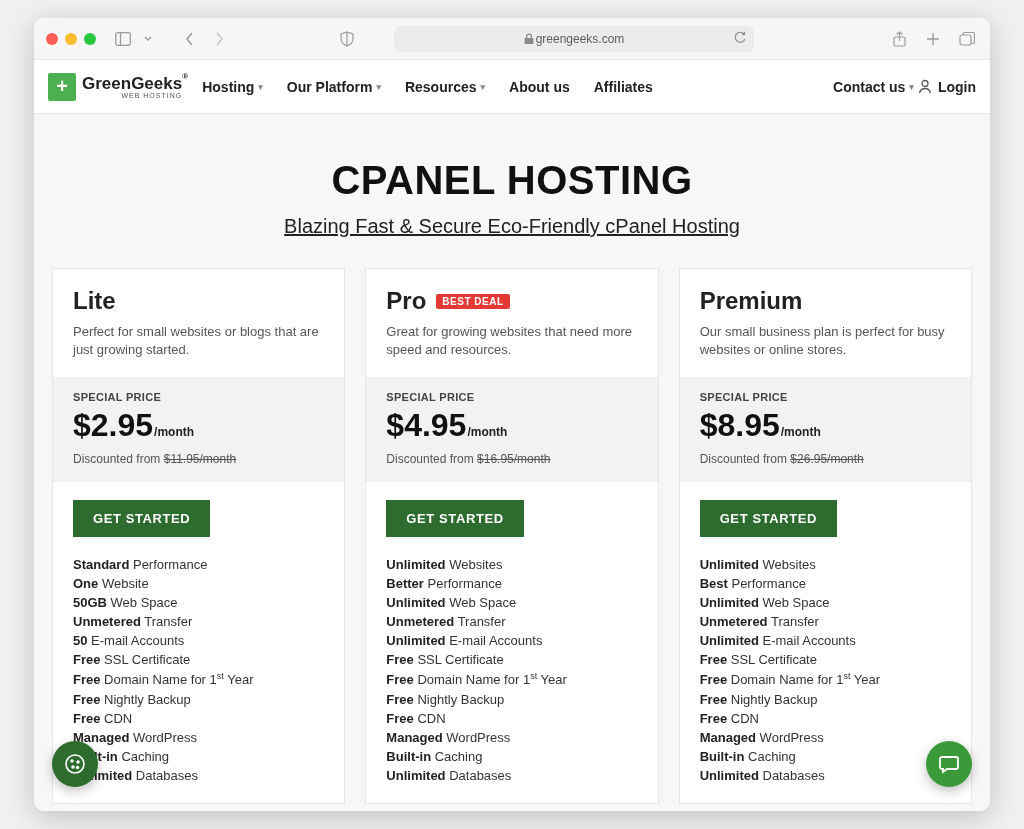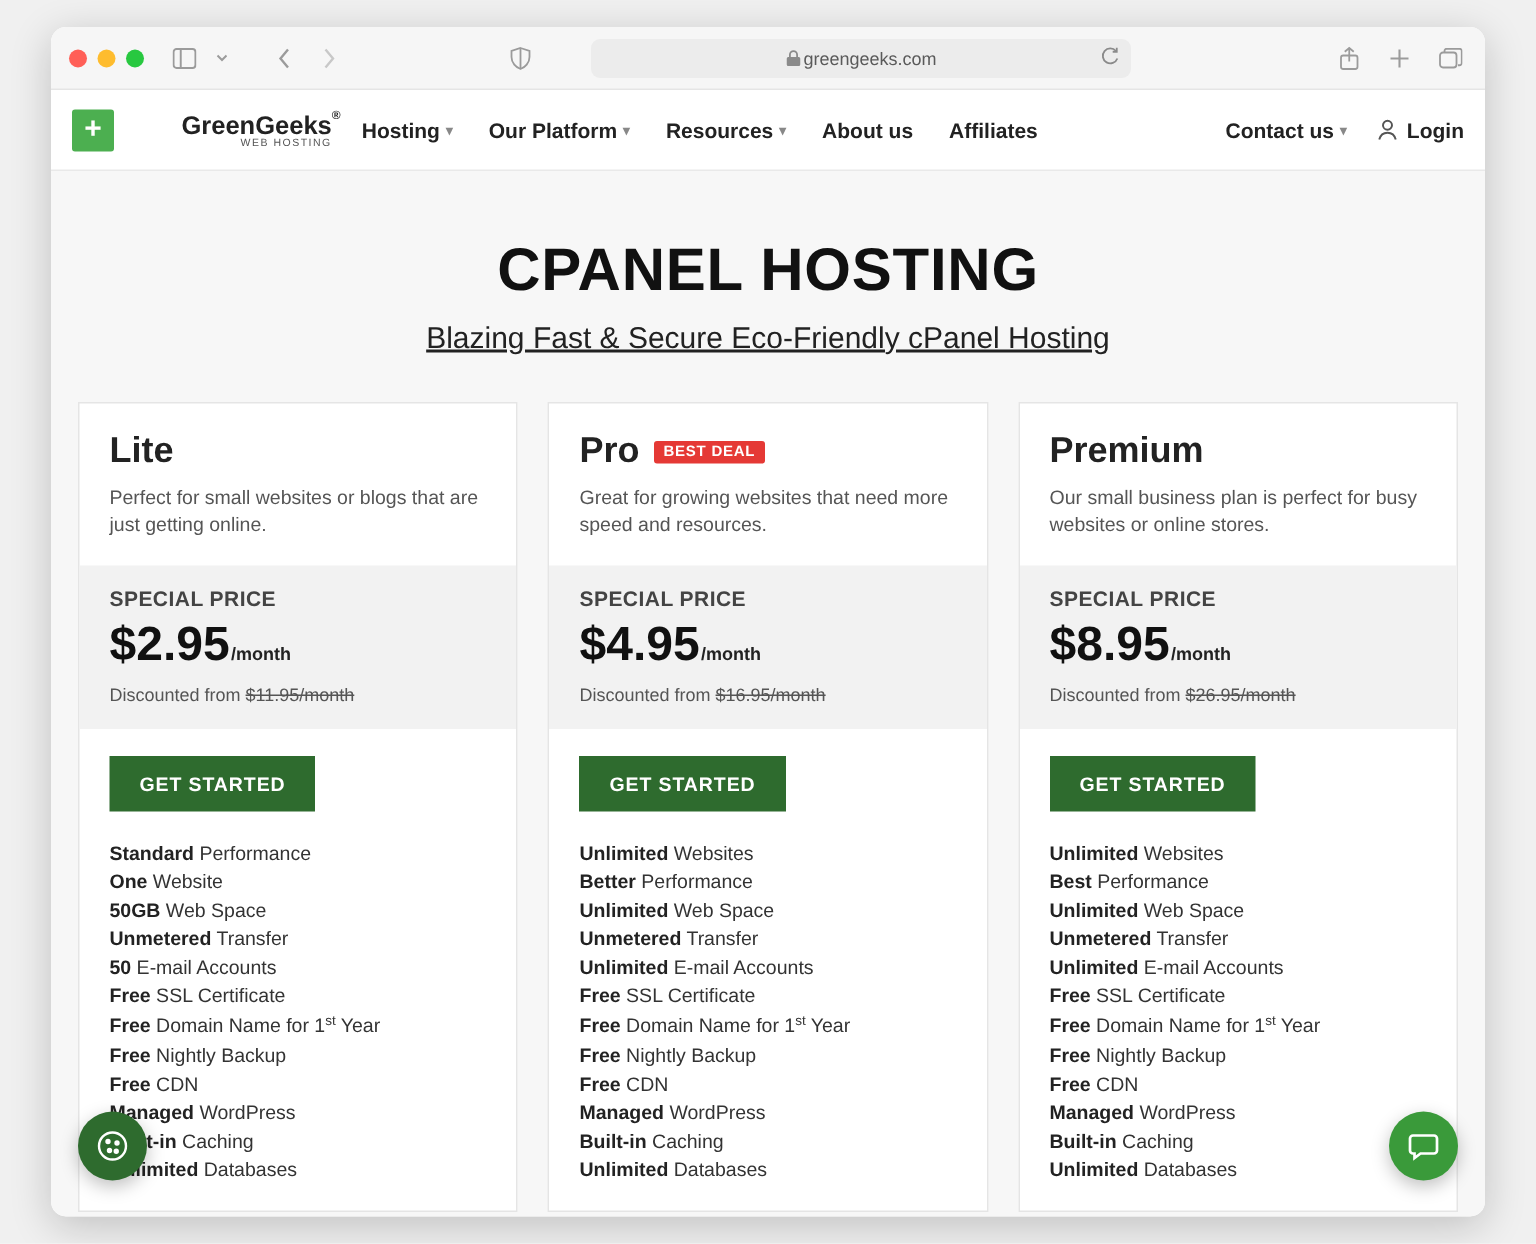--- a/index.html
+++ b/index.html
@@ -66,28 +66,28 @@
   .logo-box {
     display: flex; align-items: center; gap: 6px;
     margin-right: 20px;
   }
   .logo-mark {
     width: 28px; height: 28px; background: #4caf50;
     display: flex; align-items: center; justify-content: center;
     color: #fff; font-weight: bold; font-size: 20px;
     border-radius: 2px;
   }
-  .logo-text { line-height: 1; margin-left: 39px; }
+  .logo-text { line-height: 1; }
   .logo-text .t1 { font-size: 17px; font-weight: 700; color: #222; position: relative; }
   .logo-text .t1::after { content: "®"; font-size: 8px; position: absolute; top: -2px; }
   .logo-text .t2 { font-size: 7px; letter-spacing: 1px; color: #555; text-align: right; }
   .nav { display: flex; gap: 24px; font-size: 14px; font-weight: 600; color: #222; }
   .nav-item { display: flex; align-items: center; gap: 4px; cursor: pointer; }
   .chev { font-size: 9px; color: #888; }
-  .nav-right { margin-left: auto; display: flex; align-items: center; gap: 20px; font-size: 14px; font-weight: 600; color: #222; justify-content: space-between; }
+  .nav-right { margin-left: auto; display: flex; align-items: center; gap: 4px; font-size: 14px; font-weight: 600; color: #222; justify-content: space-between; }
   .login { display: flex; align-items: center; gap: 6px; }
 
   .hero {
     text-align: center;
     padding: 44px 14px 30px;
   }
   .hero h1 { font-size: 40px; font-weight: 800; letter-spacing: 0.5px; color: #111; }
   .hero p { font-size: 20px; color: #222; margin-top: 12px; text-decoration: underline; }
 
   .plans {
@@ -102,21 +102,21 @@
   }
   .plan-head { padding: 18px 20px 18px; }
   .plan-title-row { display: flex; align-items: center; gap: 10px; }
   .plan-title { font-size: 24px; font-weight: 700; color: #222; }
   .best-deal {
     background: #e53935; color: #fff; font-size: 10px; font-weight: 700;
     padding: 2px 6px; border-radius: 2px; letter-spacing: 0.5px;
   }
   .plan-desc { font-size: 13px; color: #555; margin-top: 8px; line-height: 1.4; }
   .plan-price-box { background: #f2f2f2; padding: 14px 20px 16px; }
-  .sp-label { font-size: 14px; font-weight: 700; color: #444; letter-spacing: 0.3px; }
+  .sp-label { font-size: 11px; font-weight: 700; color: #444; letter-spacing: 0.3px; }
   .price-row { display: flex; align-items: baseline; margin-top: 4px; }
   .price { font-size: 32px; font-weight: 800; color: #111; }
   .per { font-size: 12px; font-weight: 600; color: #222; margin-left: 1px; }
   .disc { font-size: 12px; color: #555; margin-top: 8px; }
   .disc s { color: #555; }
   .plan-body { padding: 18px 20px; }
   .cta {
     background: #2e6b2e; color: #fff; border: none;
     padding: 11px 20px; font-size: 13px; font-weight: 700; letter-spacing: 0.6px;
     cursor: pointer;
@@ -262,21 +262,21 @@
       <h1>CPANEL HOSTING</h1>
       <p>Blazing Fast &amp; Secure Eco-Friendly cPanel Hosting</p>
     </div>
 
     <div class="plans" id="plans-container">
         <div class="plan">
           <div class="plan-head">
             <div class="plan-title-row">
               <div class="plan-title">Lite</div>
             </div>
-            <div class="plan-desc">Perfect for small websites or blogs that are just getting online.</div>
+            <div class="plan-desc">Perfect for small websites or blogs that are just growing started.</div>
           </div>
           <div class="plan-price-box">
             <div class="sp-label">SPECIAL PRICE</div>
             <div class="price-row">
               <span class="price">$2.95</span>
               <span class="per">/month</span>
             </div>
             <div class="disc">Discounted from <s>$11.95/month</s></div>
           </div>
           <div class="plan-body"><button class="cta">GET STARTED</button><ul class="feat-list">

